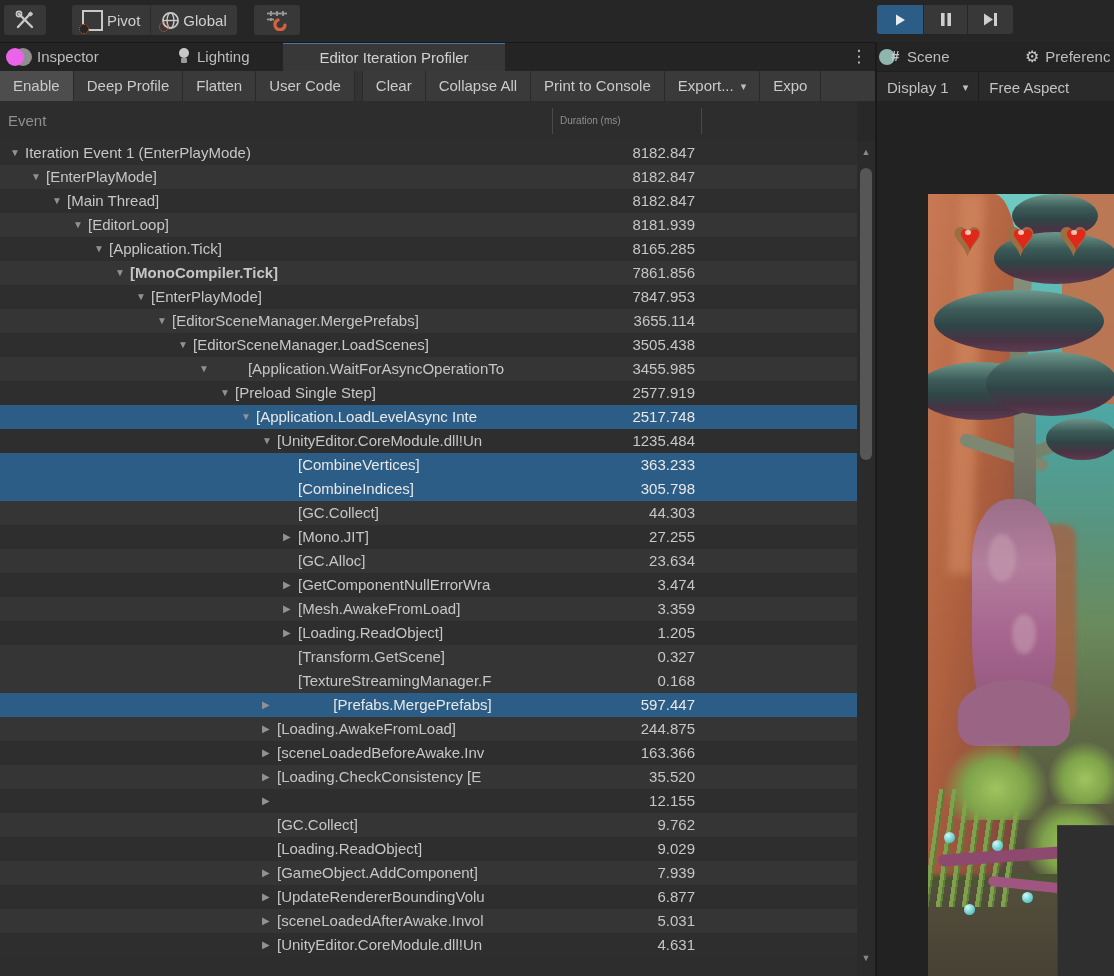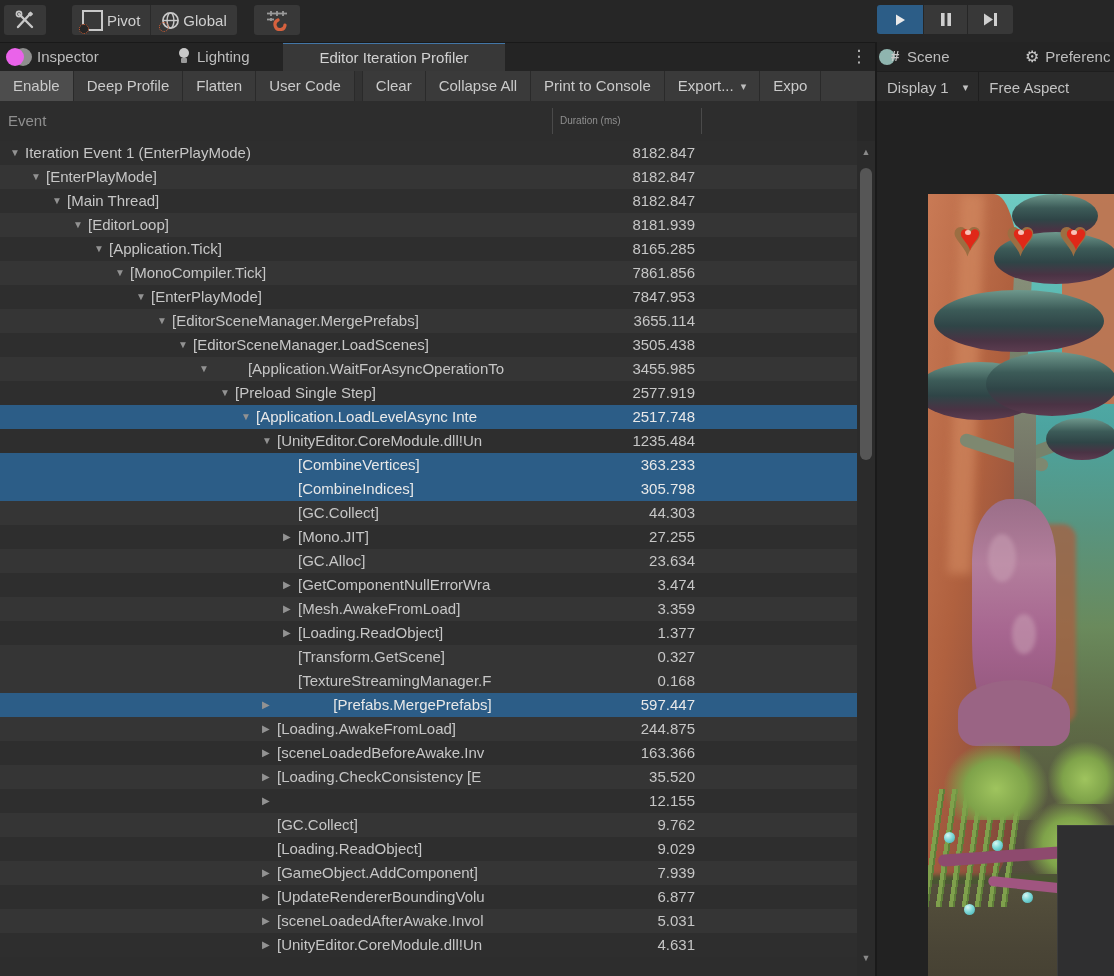--- a/index.html
+++ b/index.html
@@ -266,21 +266,21 @@
         <span class="tlabel" style="left: 88px;">[EditorLoop]</span>
         <span class="tval">8181.939</span>
       </div>
       <div class="trow">
         <span class="arrow" style="left: 94px;">▼</span>
         <span class="tlabel" style="left: 109px;">[Application.Tick]</span>
         <span class="tval">8165.285</span>
       </div>
       <div class="trow alt">
         <span class="arrow" style="left: 115px;">▼</span>
-        <span class="tlabel" style="left: 130px;">[MonoCompiler.Tick]</span>
+        <span class="tlabel" style="left: 130px; font-weight: bold;">[MonoCompiler.Tick]</span>
         <span class="tval">7861.856</span>
       </div>
       <div class="trow">
         <span class="arrow" style="left: 136px;">▼</span>
         <span class="tlabel" style="left: 151px;">[EnterPlayMode]</span>
         <span class="tval">7847.953</span>
       </div>
       <div class="trow alt">
         <span class="arrow" style="left: 157px;">▼</span>
         <span class="tlabel" style="left: 172px;">[EditorSceneManager.MergePrefabs]</span>
@@ -338,21 +338,21 @@
         <span class="tval">3.474</span>
       </div>
       <div class="trow alt">
         <span class="arrow" style="left: 283px;">▶</span>
         <span class="tlabel" style="left: 298px;">[Mesh.AwakeFromLoad]</span>
         <span class="tval">3.359</span>
       </div>
       <div class="trow">
         <span class="arrow" style="left: 283px;">▶</span>
         <span class="tlabel" style="left: 298px;">[Loading.ReadObject]</span>
-        <span class="tval">1.377</span>
+        <span class="tval">1.205</span>
       </div>
       <div class="trow alt">
         <span class="tlabel" style="left: 298px;">[Transform.GetScene]</span>
         <span class="tval">0.327</span>
       </div>
       <div class="trow alt">
         <span class="tlabel" style="left: 298px;">[TextureStreamingManager.F</span>
         <span class="tval">0.168</span>
       </div>
       <div class="trow sel" style="background: rgb(44, 93, 135);">

